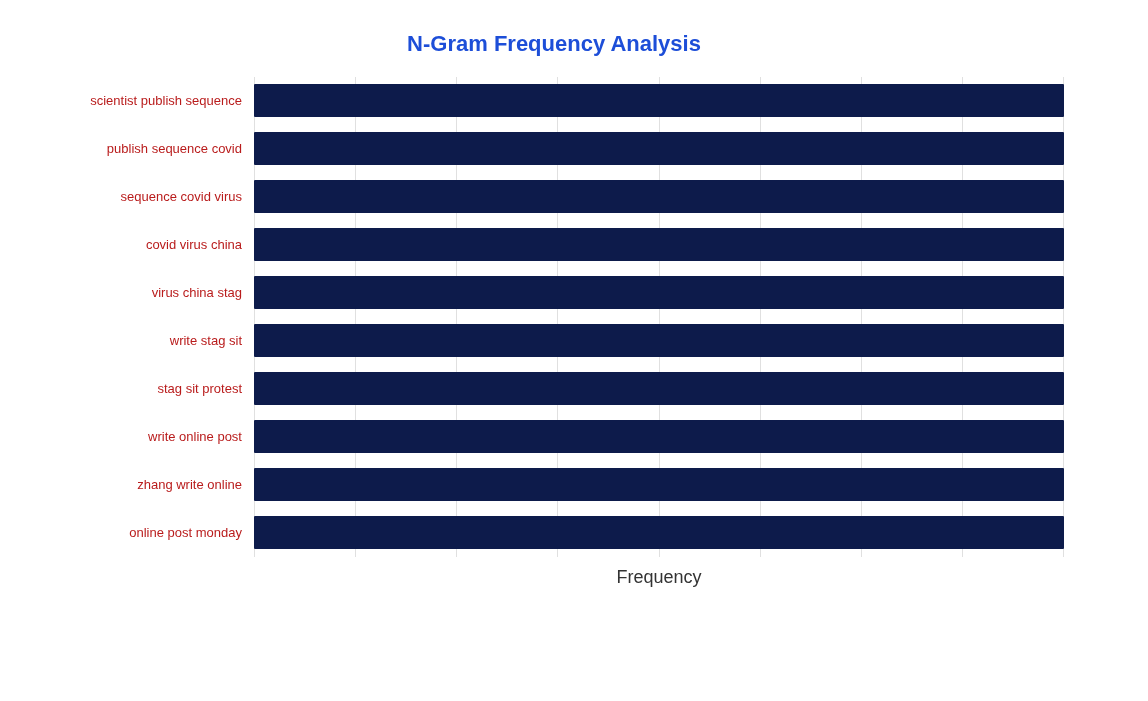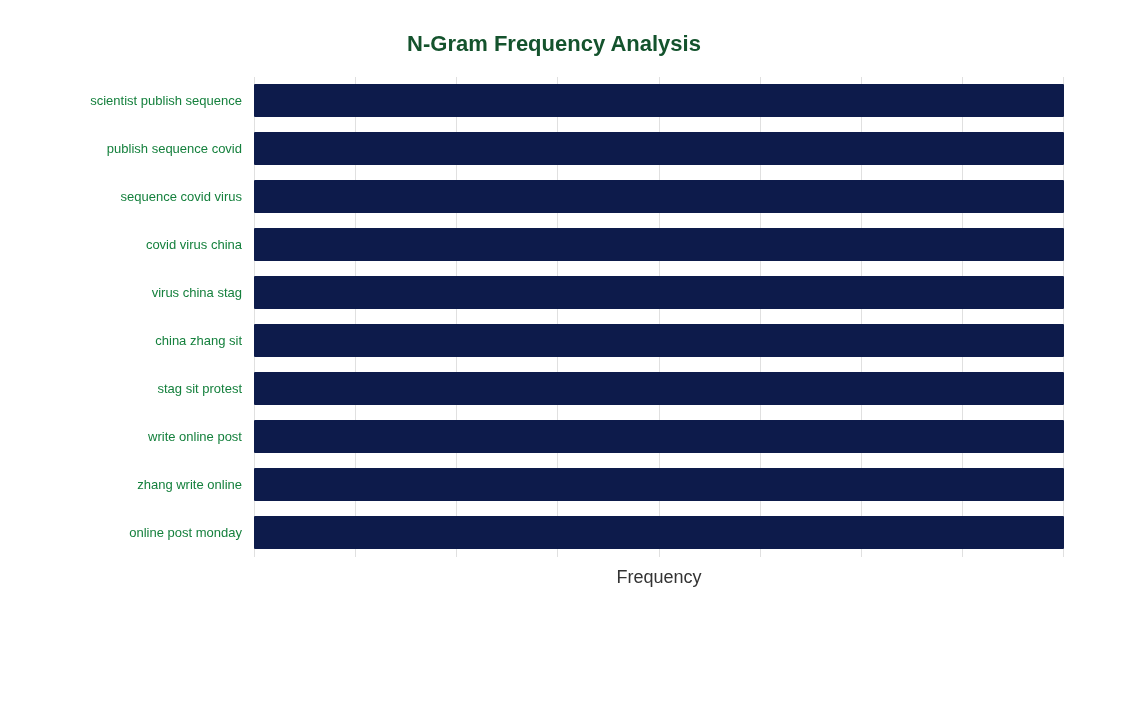--- a/index.html
+++ b/index.html
@@ -16,21 +16,21 @@
       width: 1100px;
       height: 680px;
       position: relative;
       padding: 20px 60px 80px 20px;
     }
     .chart-title {
       text-align: center;
       font-size: 22px;
       font-weight: bold;
       margin-bottom: 20px;
-      color: #14532d;
+      color: #1d4ed8;
     }
     .chart-area {
       display: flex;
       flex-direction: column;
       position: relative;
       width: 100%;
       height: calc(100% - 100px);
     }
     .grid-lines {
       position: absolute;
@@ -50,21 +50,21 @@
       display: flex;
       align-items: center;
       flex: 1;
       position: relative;
     }
     .bar-label {
       width: 210px;
       text-align: right;
       padding-right: 12px;
       font-size: 13px;
-      color: #15803d;
+      color: #b91c1c;
       white-space: nowrap;
       flex-shrink: 0;
     }
     .bar-track {
       flex: 1;
       height: 100%;
       display: flex;
       align-items: center;
       position: relative;
     }
@@ -141,21 +141,21 @@
             <div class="bar" style="width: 100%;"></div>
           </div>
         </div>
         <div class="bar-row">
           <div class="bar-label">virus china stag</div>
           <div class="bar-track">
             <div class="bar" style="width: 100%;"></div>
           </div>
         </div>
         <div class="bar-row">
-          <div class="bar-label">china zhang sit</div>
+          <div class="bar-label">write stag sit</div>
           <div class="bar-track">
             <div class="bar" style="width: 100%;"></div>
           </div>
         </div>
         <div class="bar-row">
           <div class="bar-label">stag sit protest</div>
           <div class="bar-track">
             <div class="bar" style="width: 100%;"></div>
           </div>
         </div>

